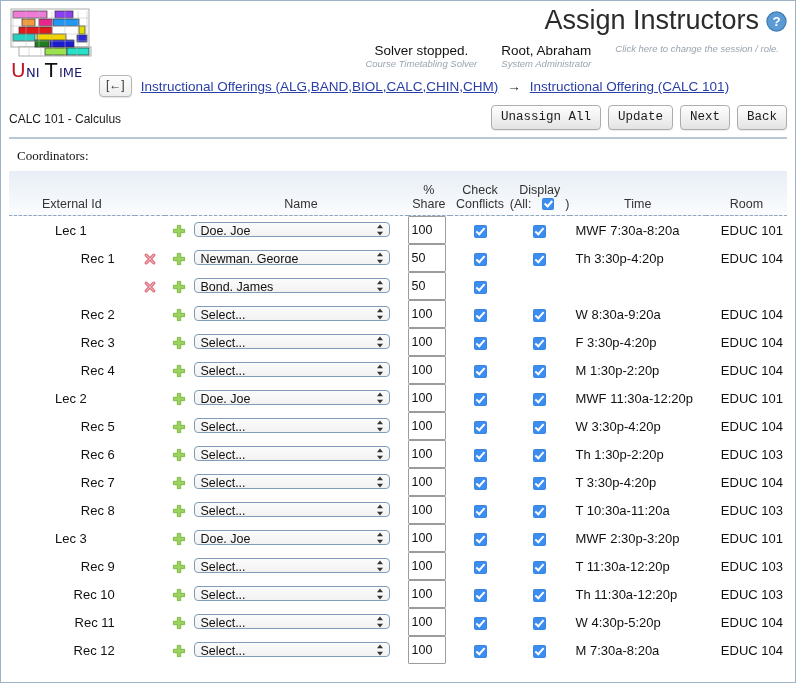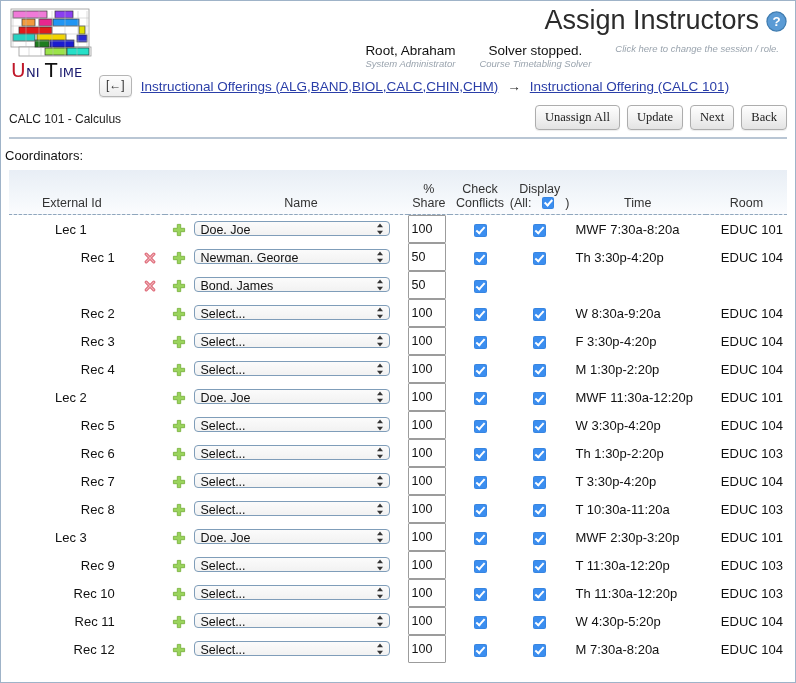--- a/index.html
+++ b/index.html
@@ -133,37 +133,38 @@
     color: #1a1a1a;
     white-space: nowrap;
   }
   .btn-row {
     display: flex;
     gap: 7px;
     align-items: center;
     padding-bottom: 4px;
   }
   .btn {
-    font-family: Liberation Serif, serif;
+    font-family: Liberation Mono, monospace;
     font-size: 12.5px;
     line-height: 14px;
     padding: 4px 9px 5px 9px;
     border: 1px solid #adadad;
     border-radius: 4px;
     background: linear-gradient(to bottom, #fefefe 0%, #f1f1f1 52%, #e3e3e3 100%);
     color: #1c1c1c;
     cursor: pointer;
     box-shadow: 0 1px 1px rgba(0,0,0,0.08);
     white-space: nowrap;
   }
 
   .coordinators {
-    margin: 9px 0 7px 4px;
+    margin: 9px 0 7px 16px;
     font-size: 13px;
     color: #111;
+    font-family: Liberation Serif, serif;
   }
 
   
   .tbl-wrap { margin: 0 8px; }
   table.grid {
     width: 100%;
     border-collapse: collapse;
     table-layout: fixed;
   }
   table.grid thead th {
@@ -367,26 +368,26 @@
 
     <div class="title-main">Assign Instructors</div>
 
     <svg class="help-icon" viewBox="0 0 22 22">
       <circle cx="11" cy="11" r="10" fill="#5b9bd5" stroke="#3f7cb0" stroke-width="1.3"></circle>
       <text x="11" y="16" text-anchor="middle" font-family="Liberation Sans, sans-serif" font-size="14" font-weight="bold" fill="#fff">?</text>
     </svg>
 
     <div class="infos">
       <div class="info-block">
+        <div class="info-main">Solver stopped.</div>
+        <div class="info-sub">Course Timetabling Solver</div>
+      </div>
+      <div class="info-block">
         <div class="info-main">Root, Abraham</div>
         <div class="info-sub">System Administrator</div>
-      </div>
-      <div class="info-block">
-        <div class="info-main">Solver stopped.</div>
-        <div class="info-sub">Course Timetabling Solver</div>
       </div>
       <div class="info-block">
         <div class="info-sub">Click here to change the session / role.</div>
       </div>
     </div>
 
     <div class="breadcrumb">
       <button class="back-btn">[←]</button>
       <a class="crumb-link">Instructional Offerings (ALG,BAND,BIOL,CALC,CHIN,CHM)</a>
       <span class="crumb-sep">→</span>

